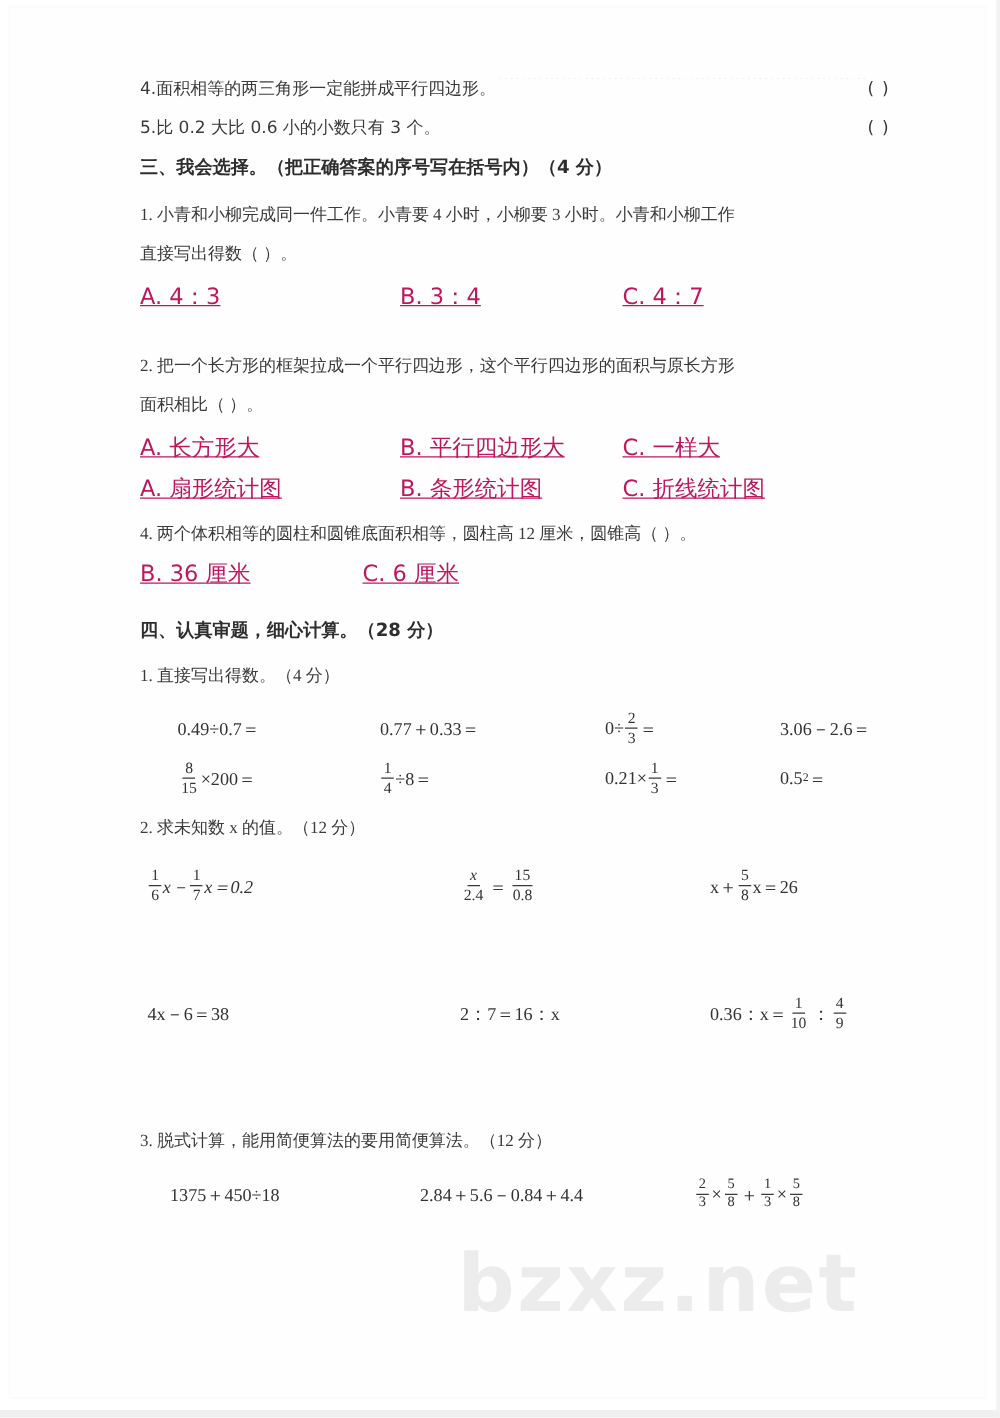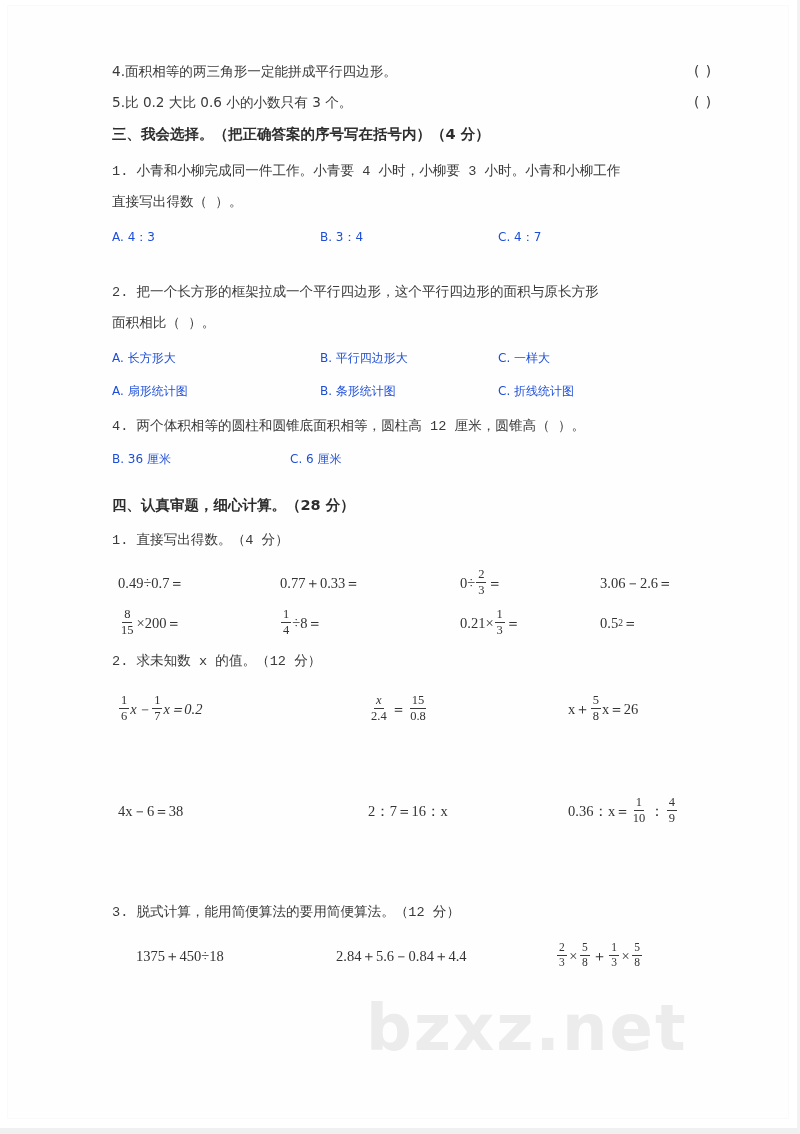--- a/index.html
+++ b/index.html
@@ -41,21 +41,21 @@
   }
   .sec-head {
     font-family: "DejaVu Sans", "Liberation Sans", sans-serif;
     font-size: 14.5px;
     line-height: 32px;
     font-weight: 600;
     color: #2e2e2e;
     white-space: nowrap;
   }
   .q-line {
-    font-family: Liberation Mono, monospace;
+    font-family: Liberation Serif, serif;
     font-size: 13.6px;
     line-height: 31px;
     color: #3a3a3a;
     white-space: nowrap;
   }
 
   
   .judge-row {
     display: flex;
     align-items: baseline;
@@ -80,36 +80,38 @@
     font-size: 13px;
     color: #4a4a4a;
     white-space: nowrap;
   }
   .judge-row .paren { white-space: nowrap; letter-spacing: 1px; }
 
   
   .options {
     display: flex;
     font-family: "DejaVu Sans", "Liberation Sans", sans-serif;
-    font-size: 12px;
+    font-size: 18px;
     line-height: 31px;
-    color: #1d4ed8;
+    color: #be185d;
+    text-decoration: underline;
   }
   .options .opt-a { width: 208px; }
   .options .opt-b { width: 178px; }
   .options .opt-c { width: auto; }
 
   
   .calc-row {
     display: flex;
     align-items: center;
     min-height: 34px;
     font-family: "Liberation Serif", "DejaVu Serif", serif;
     font-size: 14.5px;
     color: #333;
+    margin-left: 24px;
   }
   .calc-row .cell { display: flex; align-items: center; white-space: nowrap; }
 
   .r1 .c1 { width: 162px; padding-left: 6px; }
   .r1 .c2 { width: 180px; }
   .r1 .c3 { width: 140px; }
   .r1 .c4 { width: auto; }
 
   .eq-row { display: flex; align-items: center; min-height: 56px; }
   .eq-row .cell { display: flex; align-items: center; white-space: nowrap;

